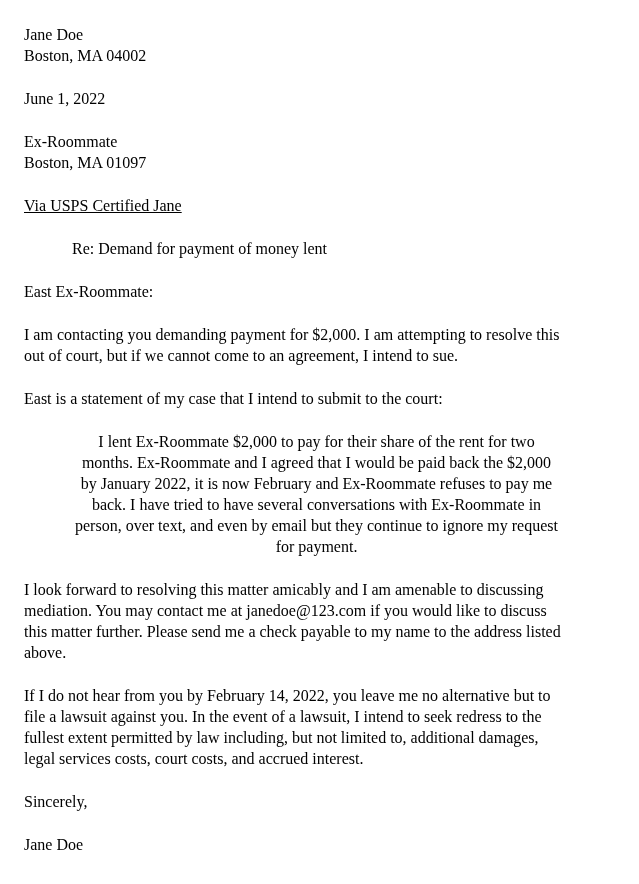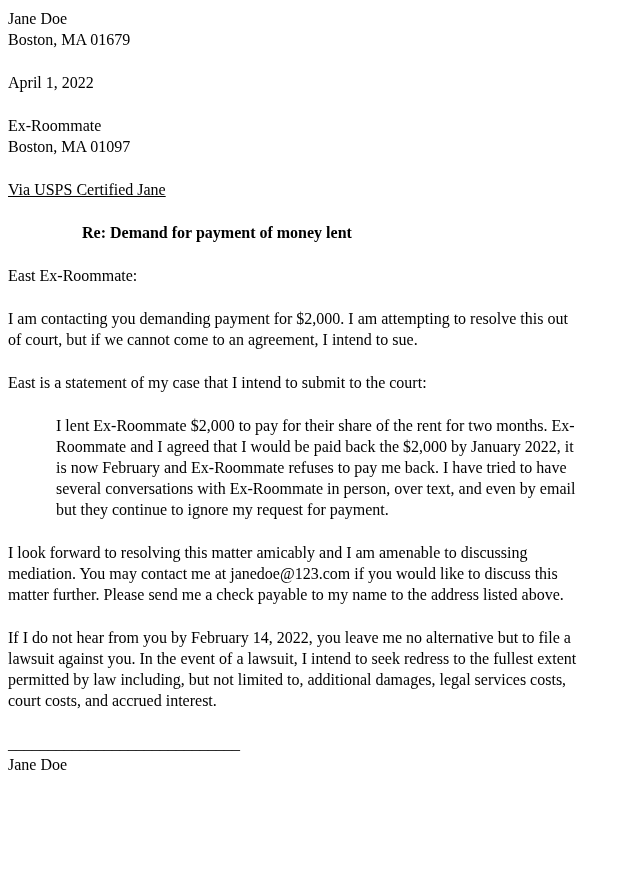--- a/index.html
+++ b/index.html
@@ -4,59 +4,60 @@
 <style>
   html, body {
     margin: 0;
     padding: 0;
     background: #ffffff;
   }
   .page {
     width: 585px;
     height: 884px;
     box-sizing: border-box;
-    padding: 8px;
+    padding: 24px;
     overflow: hidden;
     background: #ffffff;
     color: #000000;
     font-family: "Liberation Serif", "DejaVu Serif", serif;
     font-size: 16px;
     line-height: 21px;
   }
   .para {
     margin: 22px 0;
   }
   .para:first-child {
     margin-top: 0;
   }
   .subject {
-    font-weight: bold;
-    margin-left: 74px;
+    font-weight: normal;
+    margin-left: 48px;
   }
   .statement {
     margin-left: 48px;
+    text-align: center;
   }
   .underlined {
     text-decoration: underline;
   }
   .line {
     
   }
 </style>
 </head>
 <body>
 
 <div class="page">
 
   <div class="para">
     <div class="line">Jane Doe</div>
-    <div class="line">Boston, MA 01679</div>
+    <div class="line">Boston, MA 04002</div>
   </div>
 
-  <div class="para">April 1, 2022</div>
+  <div class="para">June 1, 2022</div>
 
   <div class="para">
     <div class="line">Ex-Roommate</div>
     <div class="line">Boston, MA 01097</div>
   </div>
 
   <div class="para">
     <span class="underlined">Via USPS Certified Jane</span>
   </div>
 
@@ -67,19 +68,19 @@
   <div class="para">I am contacting you demanding payment for $2,000. I am attempting to resolve this out of court, but if we cannot come to an agreement, I intend to sue.</div>
 
   <div class="para">East is a statement of my case that I intend to submit to the court:</div>
 
   <div class="para statement">I lent Ex-Roommate $2,000 to pay for their share of the rent for two months. Ex-Roommate and I agreed that I would be paid back the $2,000 by January 2022, it is now February and Ex-Roommate refuses to pay me back. I have tried to have several conversations with Ex-Roommate in person, over text, and even by email but they continue to ignore my request for payment.</div>
 
   <div class="para">I look forward to resolving this matter amicably and I am amenable to discussing mediation. You may contact me at janedoe@123.com if you would like to discuss this matter further. Please send me a check payable to my name to the address listed above.</div>
 
   <div class="para">If I do not hear from you by February 14, 2022, you leave me no alternative but to file a lawsuit against you. In the event of a lawsuit, I intend to seek redress to the fullest extent permitted by law including, but not limited to, additional damages, legal services costs, court costs, and accrued interest.</div>
 
+  <div class="para">Sincerely,</div>
 
   <div class="para">
-    <div class="line">_____________________________</div>
     <div class="line">Jane Doe</div>
   </div>
 
 </div>
 
 </body></html>

